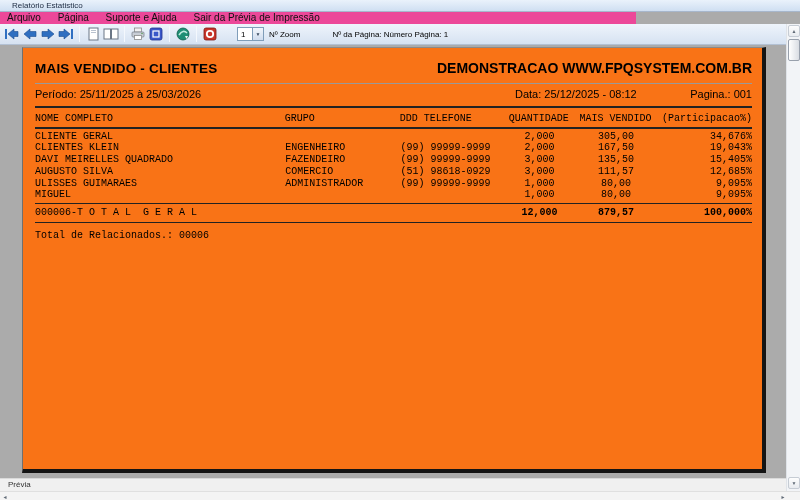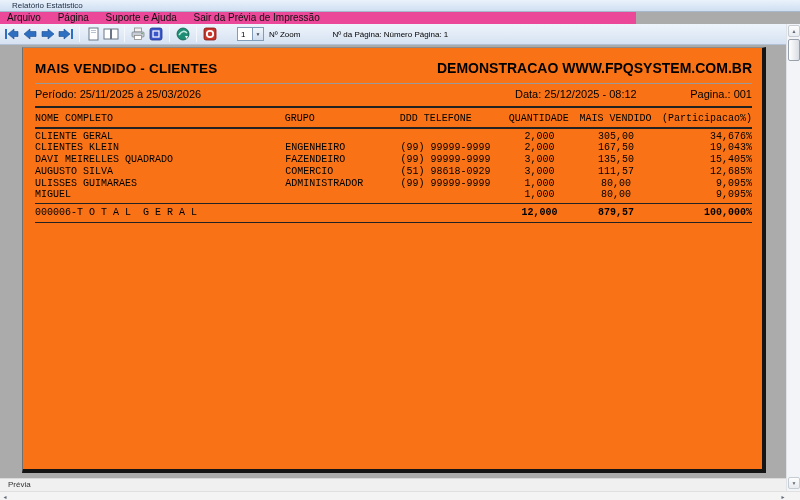--- a/index.html
+++ b/index.html
@@ -268,20 +268,21 @@
       <div class="rowline"></div>
 
       <div class="t-row total-row mono">
         <span class="total-label">000006-T O T A L  G E R A L</span>
         <span class="c4 bold">12,000</span>
         <span class="c5 bold">879,57</span>
         <span class="c6 bold">100,000%</span>
       </div>
       <div class="totline"></div>
 
+      <div class="rpt-footer mono">Total de Relacionados.: 00006</div>
 
     </div>
   </div>
 
   <div class="statusbar">
     <span>Prévia</span>
   </div>
 
   <div class="hscroll">
     <div class="hs-btn hs-left">◄</div>

